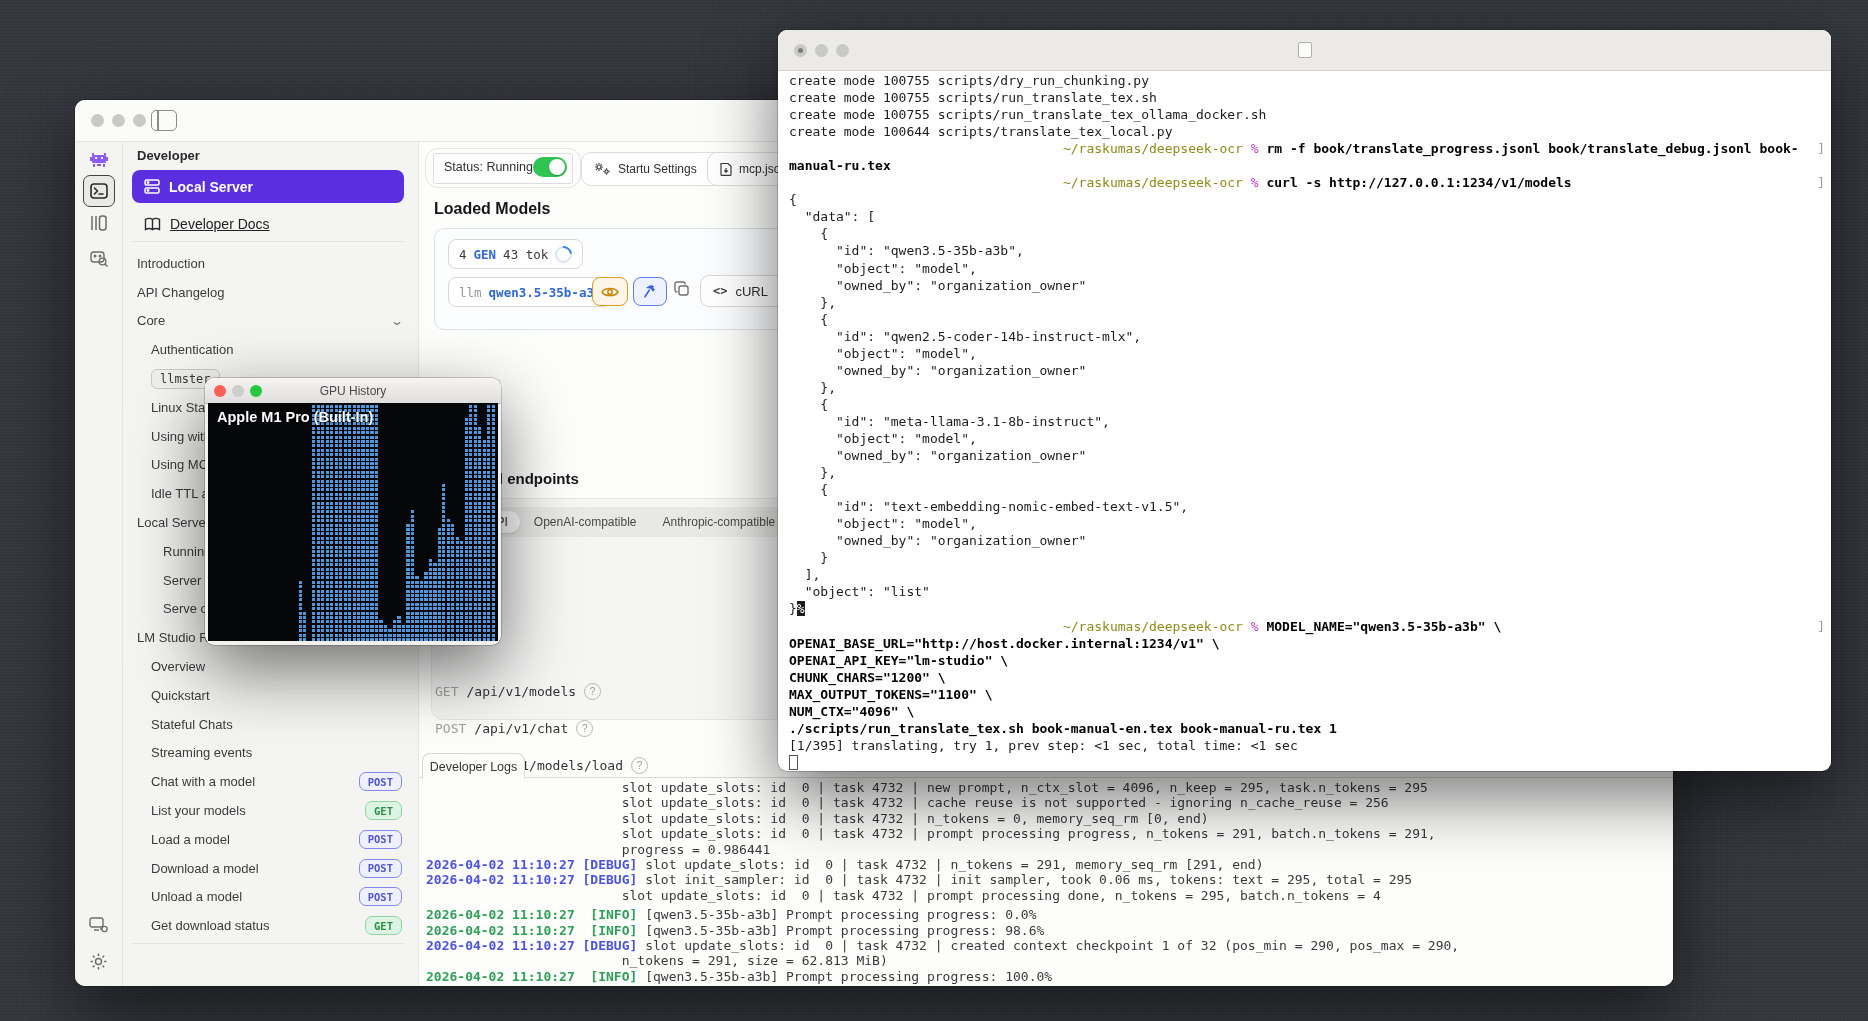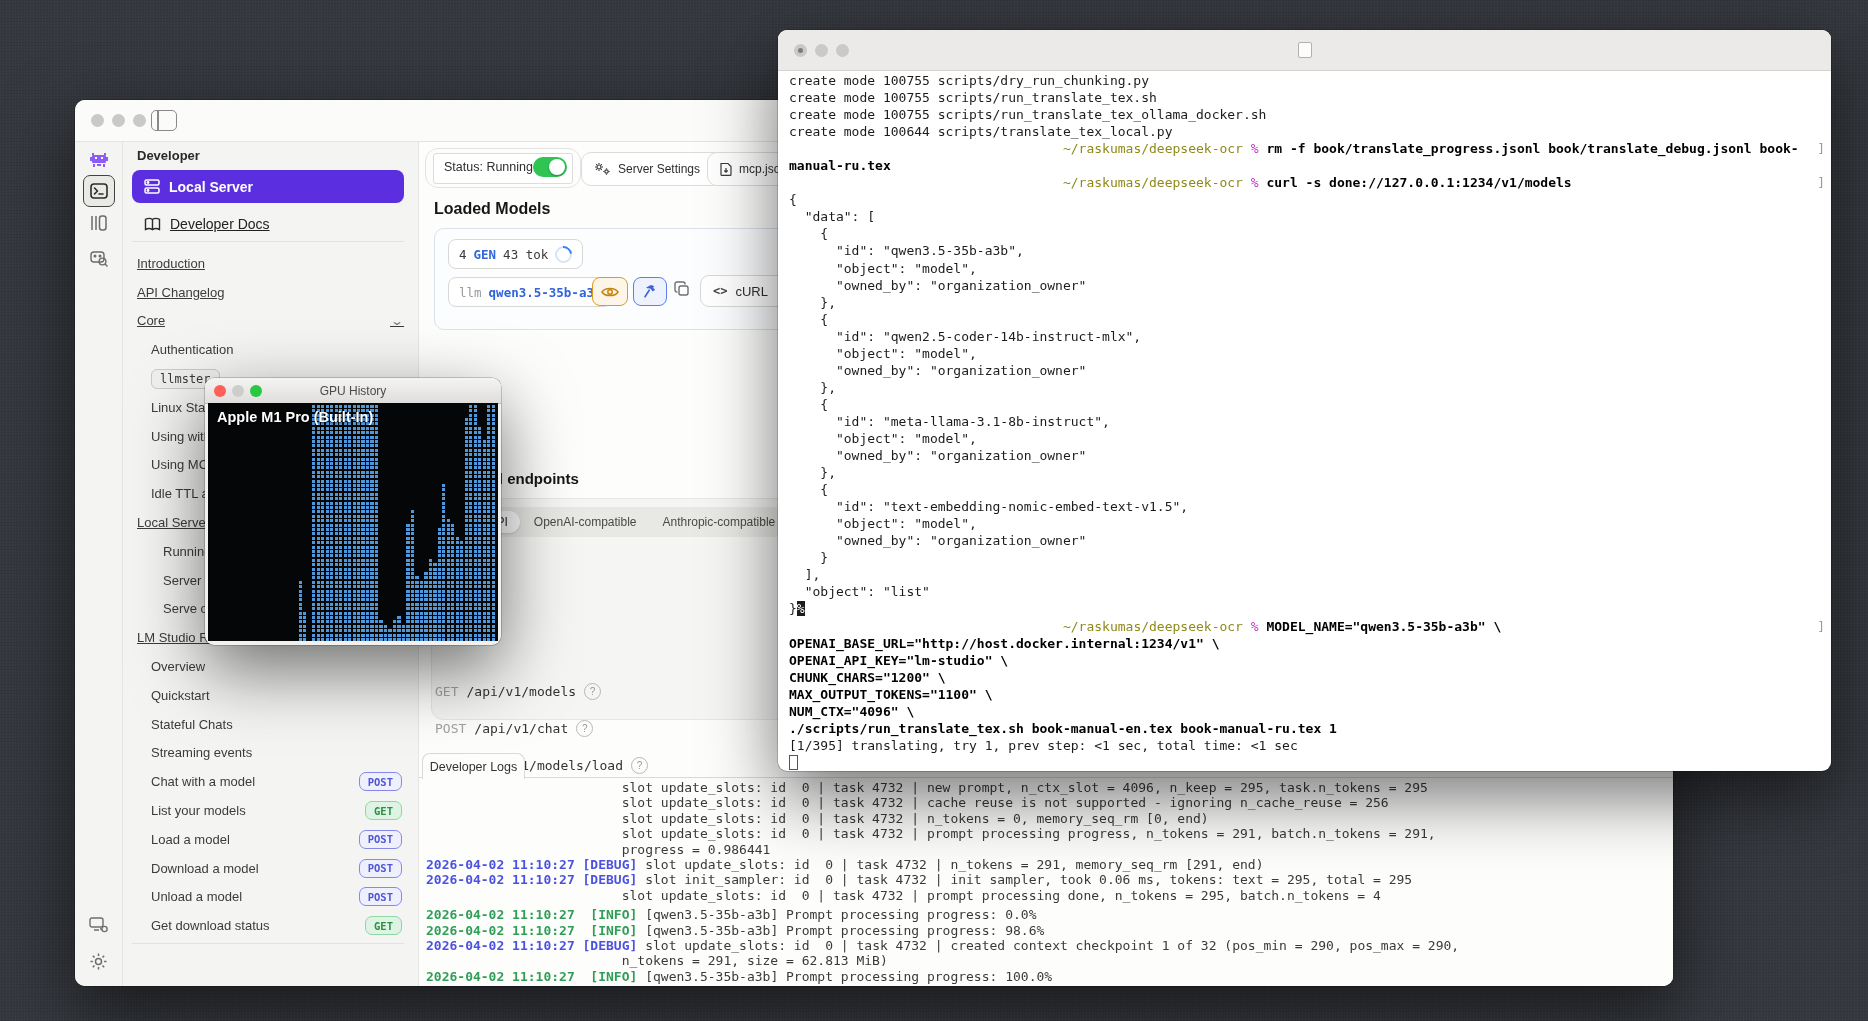--- a/index.html
+++ b/index.html
@@ -24,21 +24,21 @@
   .ric.sel{background:#e9e9e6;border:1.5px solid #44443f;border-radius:7px;}
   .nav{width:295px;background:#f4f4f2;border-right:1px solid #e5e5e3;position:relative;font-size:13px;color:#3c3c3c;}
   .nav-head{position:absolute;top:6px;left:14px;font-size:13px;font-weight:600;color:#2a2a2a;}
   .nav-pill{position:absolute;top:28px;left:9px;right:14px;height:33px;border-radius:8px;background:#5b2ee0;color:#fff;
     display:flex;align-items:center;gap:9px;padding-left:12px;font-size:14px;font-weight:600;}
   .nav-docs{position:absolute;top:68px;left:9px;right:14px;height:28px;display:flex;align-items:center;gap:9px;padding-left:12px;font-size:14px;font-weight:500;color:#222;text-decoration:underline;}
   .nav-div{position:absolute;left:9px;right:14px;height:1px;background:#e2e2e0;}
   .nav-list{position:absolute;top:107px;left:0;right:0;}
   .side-item{height:28.8px;display:flex;align-items:center;padding-right:16px;}
   .side-item .lbl{white-space:nowrap;overflow:hidden;}
-  .lvl1{padding-left:14px;text-decoration:underline;} .lvl2{padding-left:28px;} .lvl3{padding-left:40px;}
+  .lvl1{padding-left:14px;} .lvl2{padding-left:28px;} .lvl3{padding-left:40px;}
   .side-item .sp{flex:1;}
   .badge{font-family:"DejaVu Sans Mono",monospace;font-size:10.5px;font-weight:bold;border-radius:7px;padding:2.5px 8px;}
   .badge-post{color:#5055d6;border:1.5px solid #8588ea;background:#eef0fe;}
   .badge-get{color:#2f8e44;border:1.5px solid #8fd6a3;background:#ddf4e4;}
   .chip-code{font-family:"DejaVu Sans Mono",monospace;font-size:12px;border:1px solid #c9c9c6;background:#efefed;border-radius:6px;padding:2px 8px;color:#3a3a3a;}
   .chev{margin-left:auto;color:#7a7a78;font-size:12px;transform:scaleX(1.4);}
   .rail-bottom{position:absolute;left:50%;transform:translateX(-50%);width:30px;height:30px;display:flex;align-items:center;justify-content:center;color:#6d6d6b;}
 
   .main{flex:1;position:relative;background:#fdfdfc;}
   .toolbar-outer{position:absolute;left:6px;top:6px;height:38px;border:1px solid #e3e3e1;border-radius:13px;display:flex;align-items:center;padding:0 7px;}
@@ -304,21 +304,21 @@
       </div>
       <div class="tb-btn" style="left:162px;width:116px">
         <svg width="17" height="14" viewBox="0 0 17 14">
             <g fill="none" stroke="#3a3a3a" stroke-width="1.2">
               <circle cx="5" cy="5" r="2"></circle>
               <path d="M5 1v1.3M5 7.7V9M1 5h1.3M7.7 5H9M2.2 2.2l.9.9M6.9 6.9l.9.9M7.8 2.2l-.9.9M2.9 6.9l-.9.9"></path>
               <circle cx="12.5" cy="9.5" r="1.7"></circle>
               <path d="M12.5 6.3v1M12.5 11.7v1M9.3 9.5h1M14.7 9.5h1"></path>
             </g>
           </svg>
-        <span>Server Settings</span>
+        <span>Startu Settings</span>
       </div>
       <div class="tb-btn" style="left:288px;width:96px">
         <svg width="12" height="14" viewBox="0 0 12 14">
             <g fill="none" stroke="#3a3a3a" stroke-width="1.2">
               <path d="M1 1.5h7l3 3V12.5a.9.9 0 0 1-.9.9H1.9a.9.9 0 0 1-.9-.9z"></path>
               <path d="M6 6v4M4.3 8.5 6 10.2 7.7 8.5"></path>
             </g>
           </svg>
         <span>mcp.json</span>
       </div>
@@ -511,21 +511,21 @@
     </div>
     <span class="doc-ic"></span>
   </div>
   <div class="term-body" id="term-lines">
       <div class="tl"><span>create mode 100755 scripts/dry_run_chunking.py</span></div>
       <div class="tl"><span>create mode 100755 scripts/run_translate_tex.sh</span></div>
       <div class="tl"><span>create mode 100755 scripts/run_translate_tex_ollama_docker.sh</span></div>
       <div class="tl"><span>create mode 100644 scripts/translate_tex_local.py</span></div>
       <div class="tl"><span>                                   </span><span class="t-path">~/raskumas/deepseek-ocr</span><span> </span><span class="t-pct">%</span><span> </span><span class="t-cmd">rm -f book/translate_progress.jsonl book/translate_debug.jsonl book-</span><span class="t-mark">]</span></div>
       <div class="tl"><span class="t-cmd">manual-ru.tex</span></div>
-      <div class="tl"><span>                                   </span><span class="t-path">~/raskumas/deepseek-ocr</span><span> </span><span class="t-pct">%</span><span> </span><span class="t-cmd">curl -s done://127.0.0.1:1234/v1/models</span><span class="t-mark">]</span></div>
+      <div class="tl"><span>                                   </span><span class="t-path">~/raskumas/deepseek-ocr</span><span> </span><span class="t-pct">%</span><span> </span><span class="t-cmd">curl -s http://127.0.0.1:1234/v1/models</span><span class="t-mark">]</span></div>
       <div class="tl"><span>{</span></div>
       <div class="tl"><span>  "data": [</span></div>
       <div class="tl"><span>    {</span></div>
       <div class="tl"><span>      "id": "qwen3.5-35b-a3b",</span></div>
       <div class="tl"><span>      "object": "model",</span></div>
       <div class="tl"><span>      "owned_by": "organization_owner"</span></div>
       <div class="tl"><span>    },</span></div>
       <div class="tl"><span>    {</span></div>
       <div class="tl"><span>      "id": "qwen2.5-coder-14b-instruct-mlx",</span></div>
       <div class="tl"><span>      "object": "model",</span></div>

